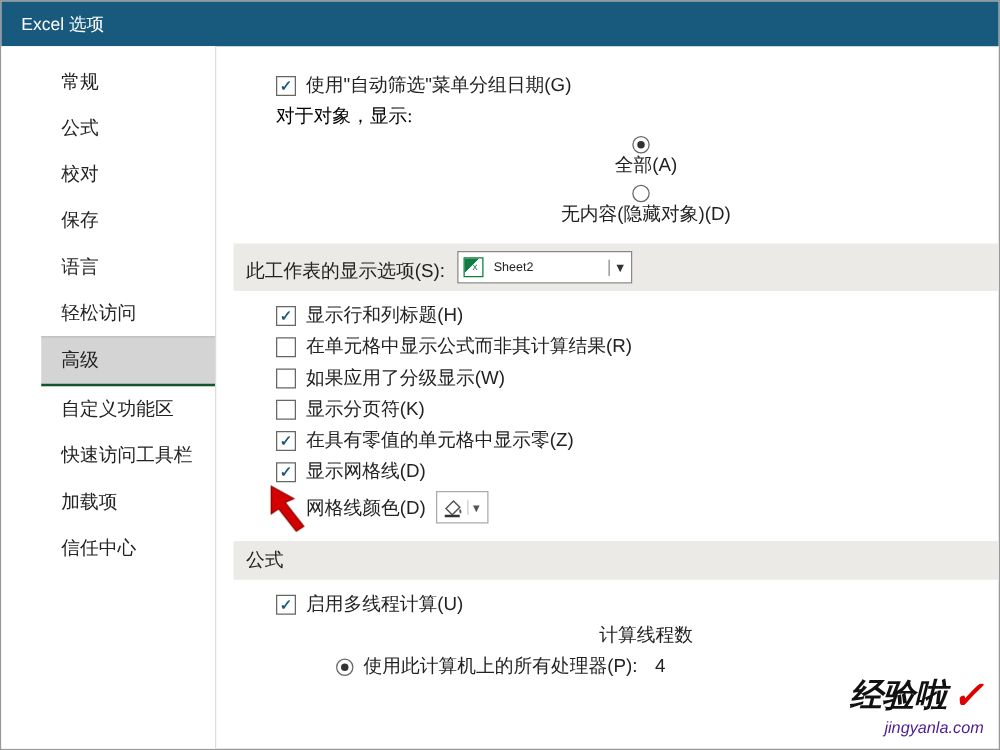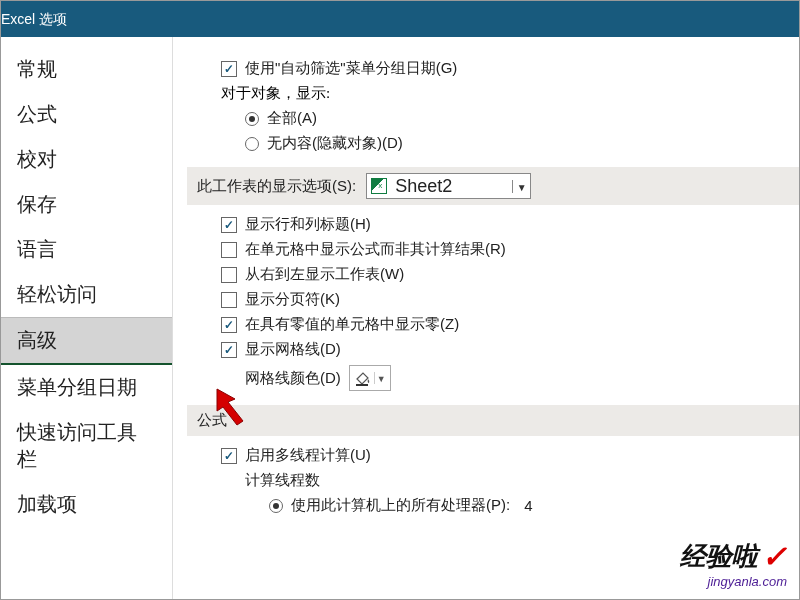--- a/index.html
+++ b/index.html
@@ -1,35 +1,35 @@
 <!DOCTYPE html>
 <html><head>
 <meta charset="utf-8">
 <style>
   * { box-sizing: border-box; margin: 0; padding: 0; font-family: "Microsoft YaHei", "Segoe UI", sans-serif; }
   body { width: 800px; height: 600px; background: #fff; overflow: hidden; position: relative; border: 1px solid #999; }
-  .titlebar { background: #185a7d; color: #fff; height: 36px; line-height: 36px; font-size: 14px; }
+  .titlebar { background: #185a7d; color: #fff; height: 36px; line-height: 36px; padding-left: 16px; font-size: 14px; }
   .main { display: flex; height: 562px; }
   .sidebar { width: 172px; background: #fff; border-right: 1px solid #ddd; padding-top: 10px; }
-  .sidebar-item { padding: 9px 16px; font-size: 20px; color: #222; cursor: pointer; }
+  .sidebar-item { padding: 9px 16px; font-size: 15px; color: #222; cursor: pointer; margin-left: 32px; }
   .sidebar-item.active { background: #d4d4d4; border-top:1px solid #bbb; border-bottom:2px solid #14532d; }
   .content { flex: 1; overflow-y: auto; padding: 16px 10px 10px 24px; position: relative; }
   .row { display: flex; align-items: center; margin: 6px 0; font-size: 15px; color: #222; }
   .row-indent { margin-left: 24px; }
-  .row-indent2 { margin-left: 48px; }
+  .row-indent2 { margin-left: 48px; flex-direction: column; }
   .chk { width: 16px; height: 16px; border: 1px solid #666; margin-right: 8px; display: inline-flex; align-items: center; justify-content: center; font-size: 12px; color: #1a5a7d; cursor: pointer; flex-shrink:0; }
   .chk.checked::after { content: "✓"; font-weight: bold; }
   .radio { width: 14px; height: 14px; border: 1px solid #666; border-radius: 50%; margin-right: 8px; display: inline-flex; align-items: center; justify-content: center; cursor: pointer; flex-shrink:0; }
   .radio.checked::after { content: ""; width: 6px; height: 6px; background: #333; border-radius: 50%; }
-  .section-hdr { background: #eceae7; padding: 6px 10px; font-size: 15px; color: #222; margin: 14px 0 10px -10px; display:flex; align-items:center; width: calc(100% + 20px); }
+  .section-hdr { background: #eceae7; padding: 6px 10px; font-size: 15px; color: #222; margin: 14px 0 10px -10px; display:flex; align-items:flex-end; width: calc(100% + 20px); }
   .section-hdr-plain { padding: 6px 10px; font-size: 15px; color:#222; margin: 14px 0 10px -10px; background:#eceae7; width: calc(100% + 20px); }
   .combo { display: inline-flex; align-items: center; border: 1px solid #888; height: 26px; background:#fff; margin-left: 10px; cursor:pointer; }
   .combo-icon { width:16px; height:16px; margin: 0 4px; background: linear-gradient(135deg,#107c41 40%,#fff 40%); border:1px solid #107c41; position:relative; }
   .combo-icon::after { content:"x"; position:absolute; font-size:8px; color:#107c41; left:6px; top:2px; }
-  .combo-text { padding: 0 60px 0 4px; font-size:18px; }
+  .combo-text { padding: 0 60px 0 4px; font-size:10px; }
   .combo-arrow { border-left:1px solid #888; width:18px; text-align:center; font-size:10px; color:#333; padding-top:2px; }
   .label-plain { margin-left: 24px; margin-top: 6px; margin-bottom:6px; font-size:15px;font-family:Liberation Serif, serif; }
   .colorbtn { display:inline-flex; align-items:center; border:1px solid #aaa; height:26px; padding:0 2px; margin-left:8px; cursor:pointer; }
   .bucket { width:18px; height:18px; position:relative; margin:0 2px; }
   .bucket svg { width:18px; height:18px; }
   .dd { width:14px; font-size:9px; color:#555; text-align:center; border-left:1px solid #ccc; padding-top:2px; }
   .arrow-cursor { position:absolute; left:210px; top:384px; pointer-events:none; z-index:10; }
   .arrow-cursor svg { width:56px; height:42px; }
   .watermark { position:absolute; right:12px; bottom:10px; text-align:right; z-index:20; }
   .wm-main { font-size:26px; font-weight:bold; color:#111; font-style:italic; display:inline-flex; align-items:center; text-shadow:1px 1px 0 #fff,-1px -1px 0 #fff,1px -1px 0 #fff,-1px 1px 0 #fff; }
@@ -44,23 +44,24 @@
 
 <div class="main">
   <div class="sidebar">
     <div class="sidebar-item">常规</div>
     <div class="sidebar-item">公式</div>
     <div class="sidebar-item">校对</div>
     <div class="sidebar-item">保存</div>
     <div class="sidebar-item">语言</div>
     <div class="sidebar-item">轻松访问</div>
     <div class="sidebar-item active">高级</div>
-    <div class="sidebar-item">菜单分组日期</div>
+    <div class="sidebar-item">自定义功能区</div>
     <div class="sidebar-item">快速访问工具栏</div>
     <div class="sidebar-item">加载项</div>
+    <div class="sidebar-item">信任中心</div>
   </div>
 
   <div class="content">
 
     <div class="row row-indent">
       <span class="chk checked"></span>
       <span>使用"自动筛选"菜单分组日期(G)</span>
     </div>
 
     <div class="label-plain">对于对象，显示:</div>
@@ -86,21 +87,21 @@
     <div class="row row-indent">
       <span class="chk checked"></span>
       <span>显示行和列标题(H)</span>
     </div>
     <div class="row row-indent">
       <span class="chk"></span>
       <span>在单元格中显示公式而非其计算结果(R)</span>
     </div>
     <div class="row row-indent">
       <span class="chk"></span>
-      <span>从右到左显示工作表(W)</span>
+      <span>如果应用了分级显示(W)</span>
     </div>
     <div class="row row-indent">
       <span class="chk"></span>
       <span>显示分页符(K)</span>
     </div>
     <div class="row row-indent">
       <span class="chk checked"></span>
       <span>在具有零值的单元格中显示零(Z)</span>
     </div>
     <div class="row row-indent">

